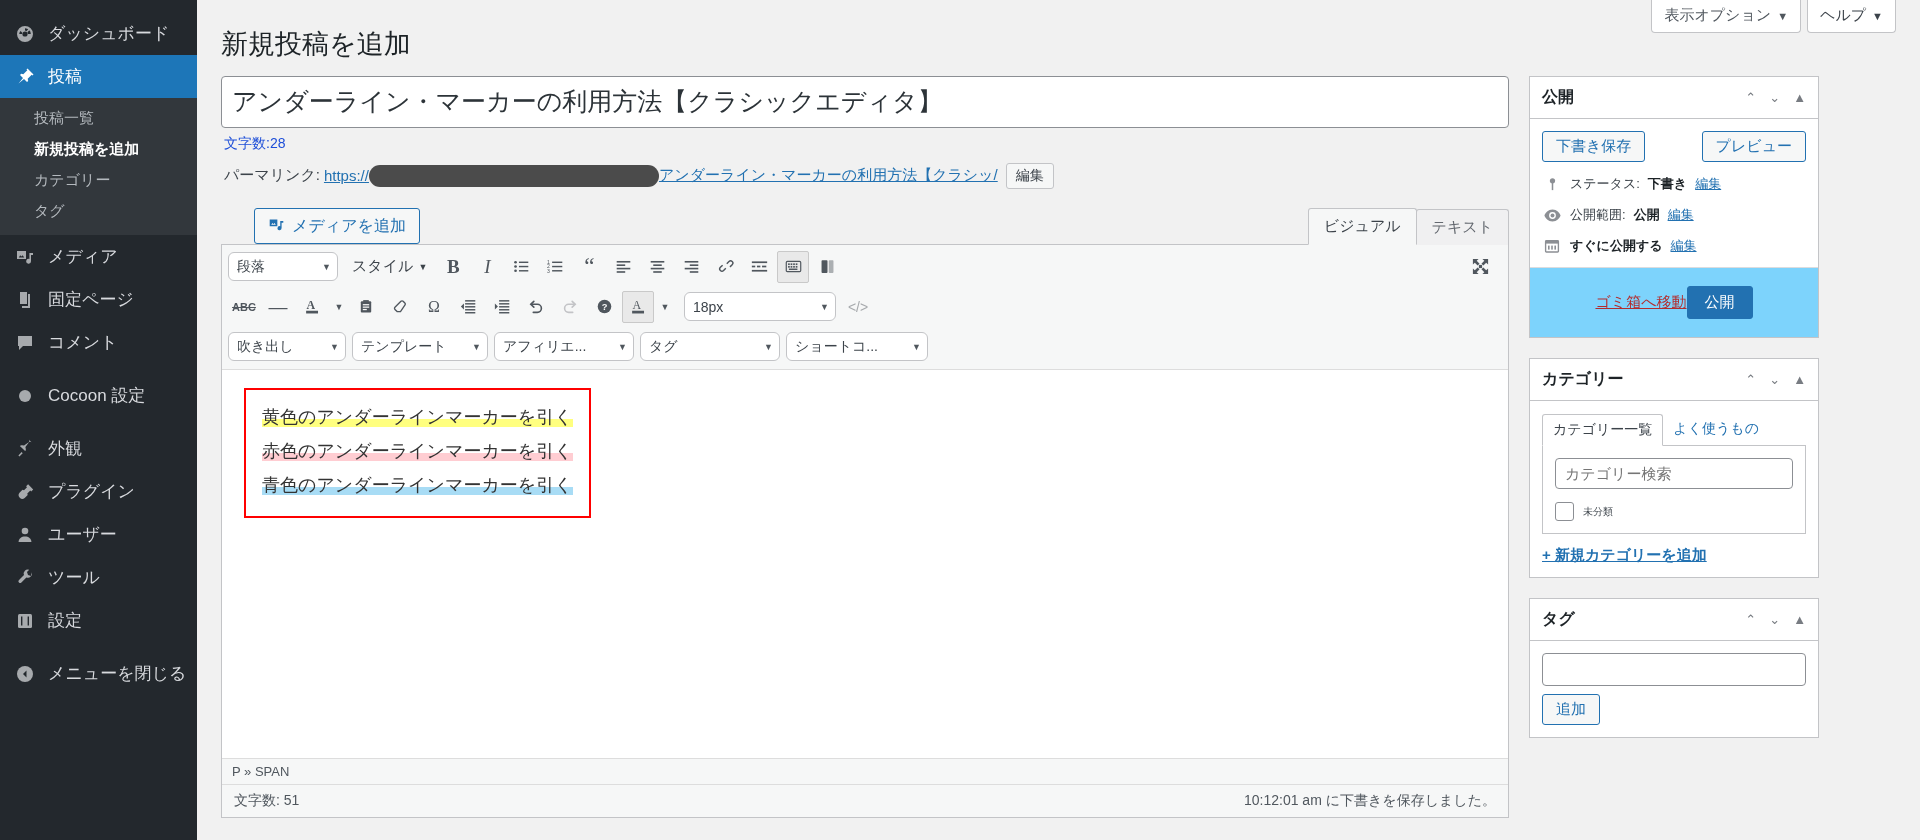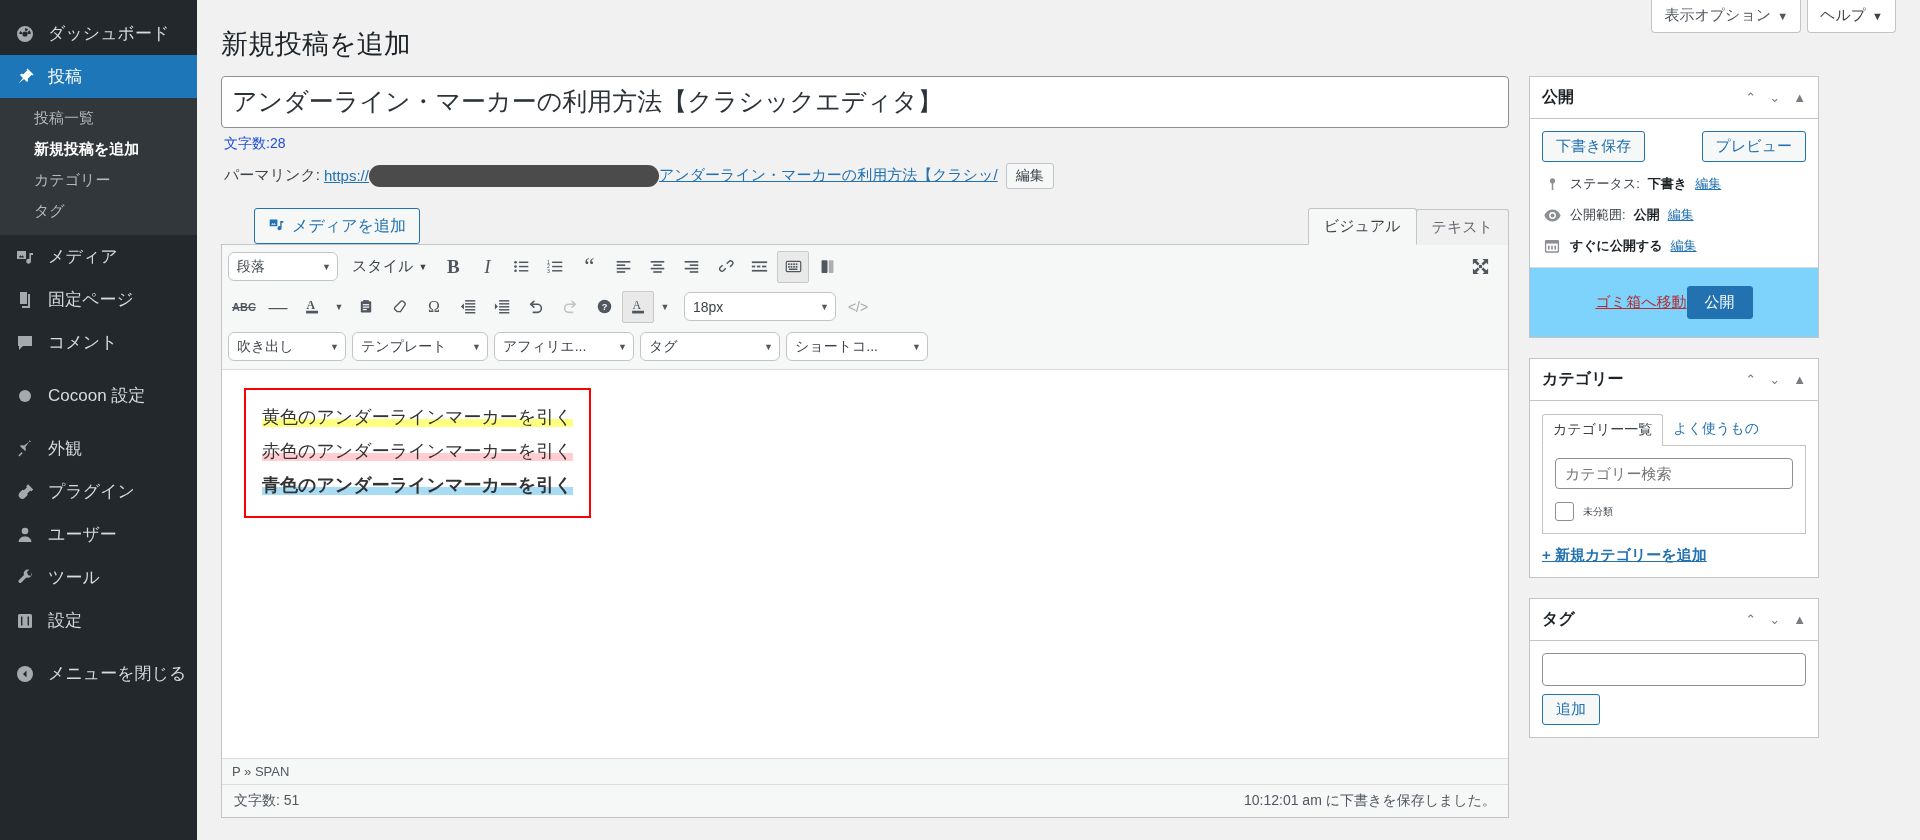--- a/index.html
+++ b/index.html
@@ -132,21 +132,21 @@
   .mce-body{
     min-height:352px;padding:18px 22px;background:#fff;font-size:18px;line-height:1.9;
     color:#333;
   }
   .redbox{
     border:2px solid #ff0000;display:inline-block;padding:10px 16px 14px 16px;
   }
   .mk{display:inline;padding:0;}
   .mk-y{background:linear-gradient(transparent 62%, #ffff7f 62%);}
   .mk-r{background:linear-gradient(transparent 62%, #ffcdd2 62%);}
-  .mk-b{background:linear-gradient(transparent 62%, #a8dcf5 62%);font-weight:bold;}
+  .mk-b{background:linear-gradient(transparent 62%, #a8dcf5 62%);}
 
   .mce-path{
     border-top:1px solid #ddd;background:#f6f7f7;padding:5px 10px;
     font-size:13px;color:#50575e;
   }
   .mce-status{
     border-top:1px solid #ddd;background:#f6f7f7;padding:7px 12px;
     font-size:14px;color:#50575e;display:flex;justify-content:space-between;
   }
 

